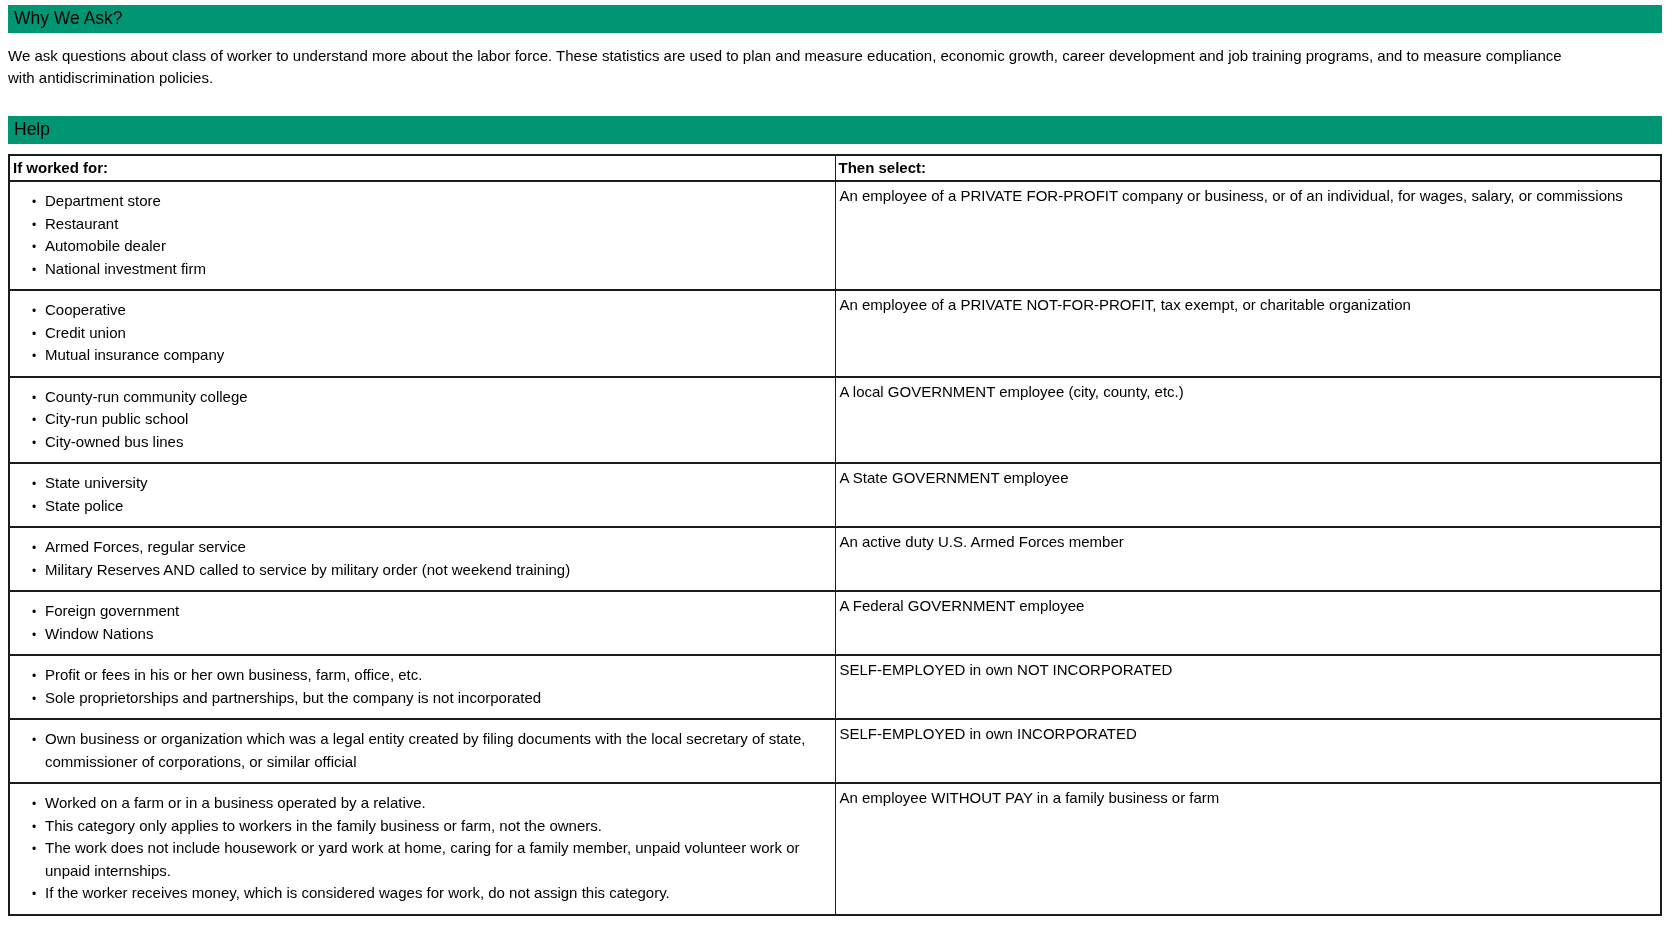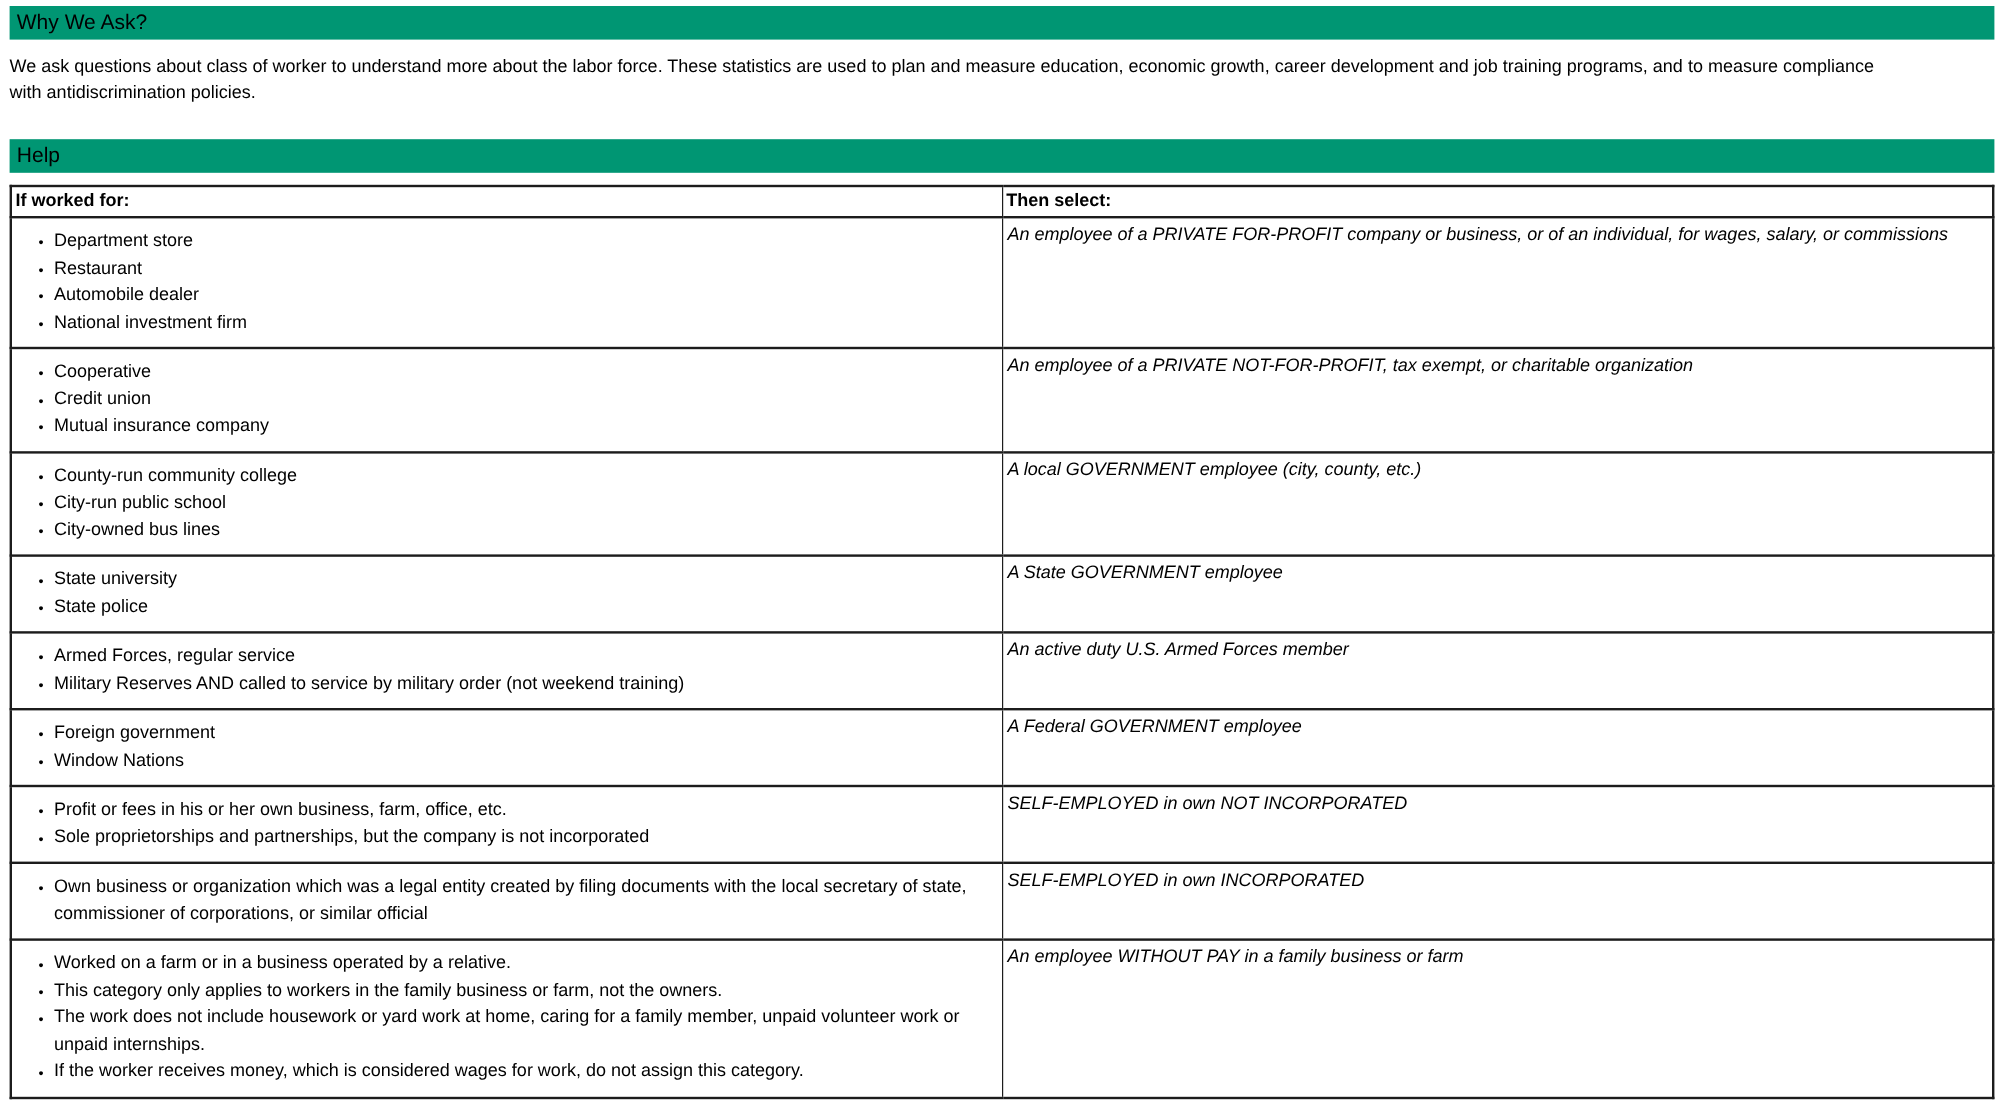--- a/index.html
+++ b/index.html
@@ -56,21 +56,20 @@
   th.col-header {
     font-weight: bold;
     font-size: 15px;
     padding: 3px 3px 4px 3px;
   }
   td.cell-left { width: 54.6%; }
   td.cell-right {
     width: 45.4%;
     padding: 3px 0 8px 4px;
     line-height: 21.5px;
-    font-style: italic;
   }
   .cell-left ul {
     list-style: none;
     margin: 7px 0 8px 0;
     padding: 0 6px 0 34px;
   }
   .cell-left li {
     position: relative;
     line-height: 22.5px;
     margin: 0;

